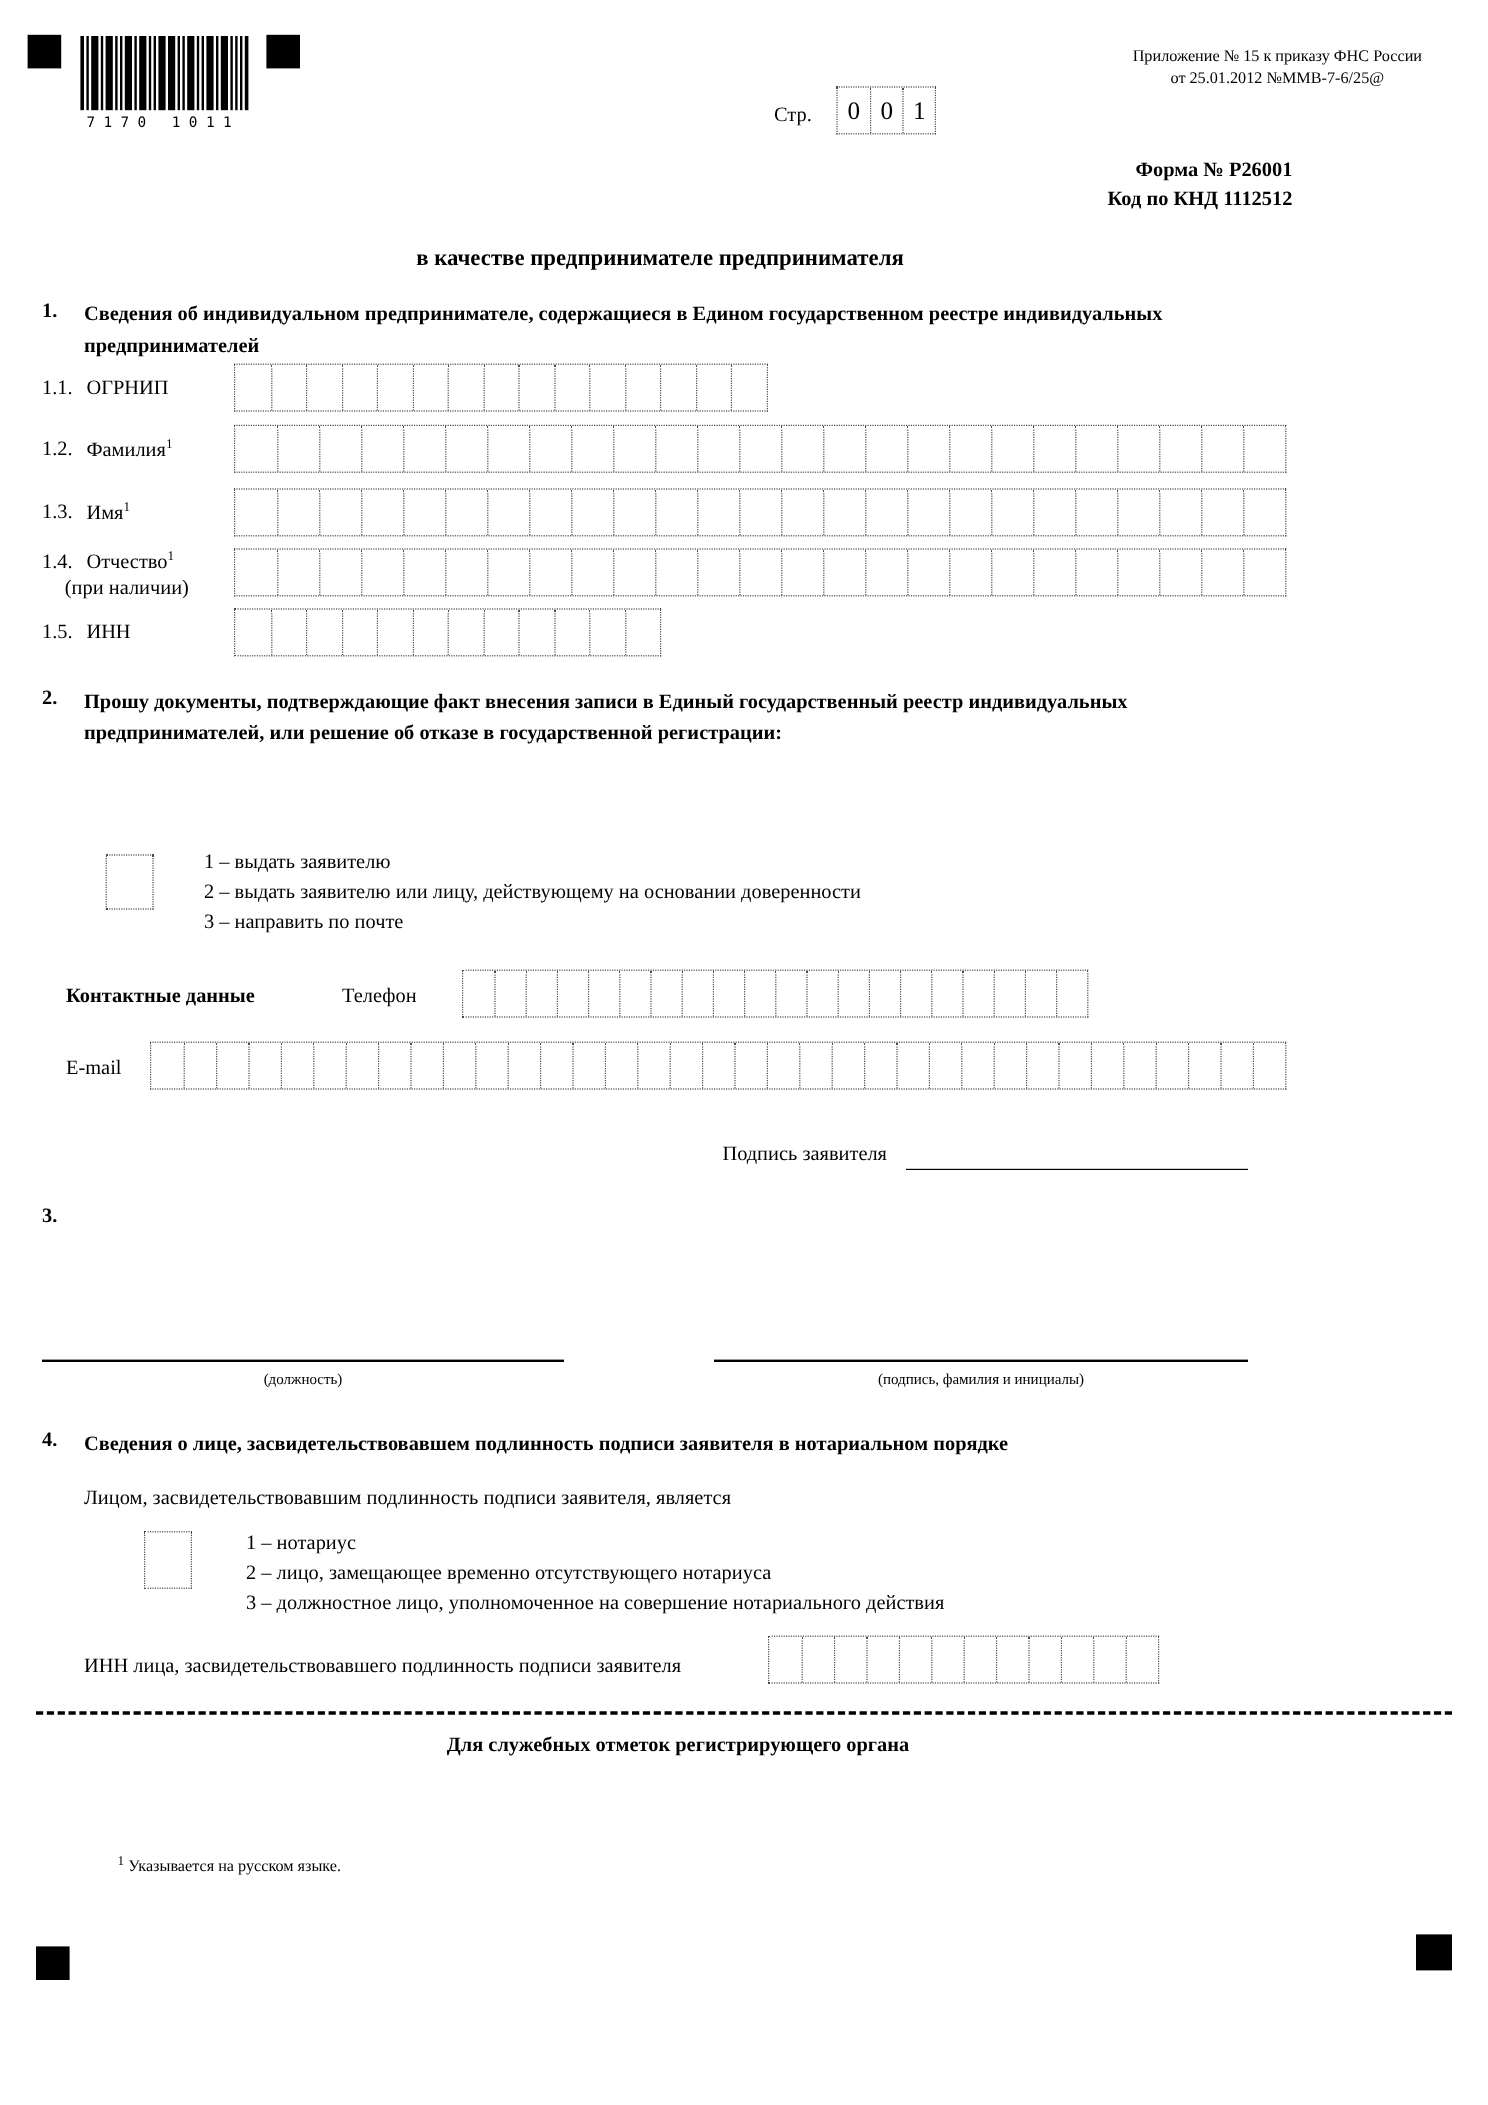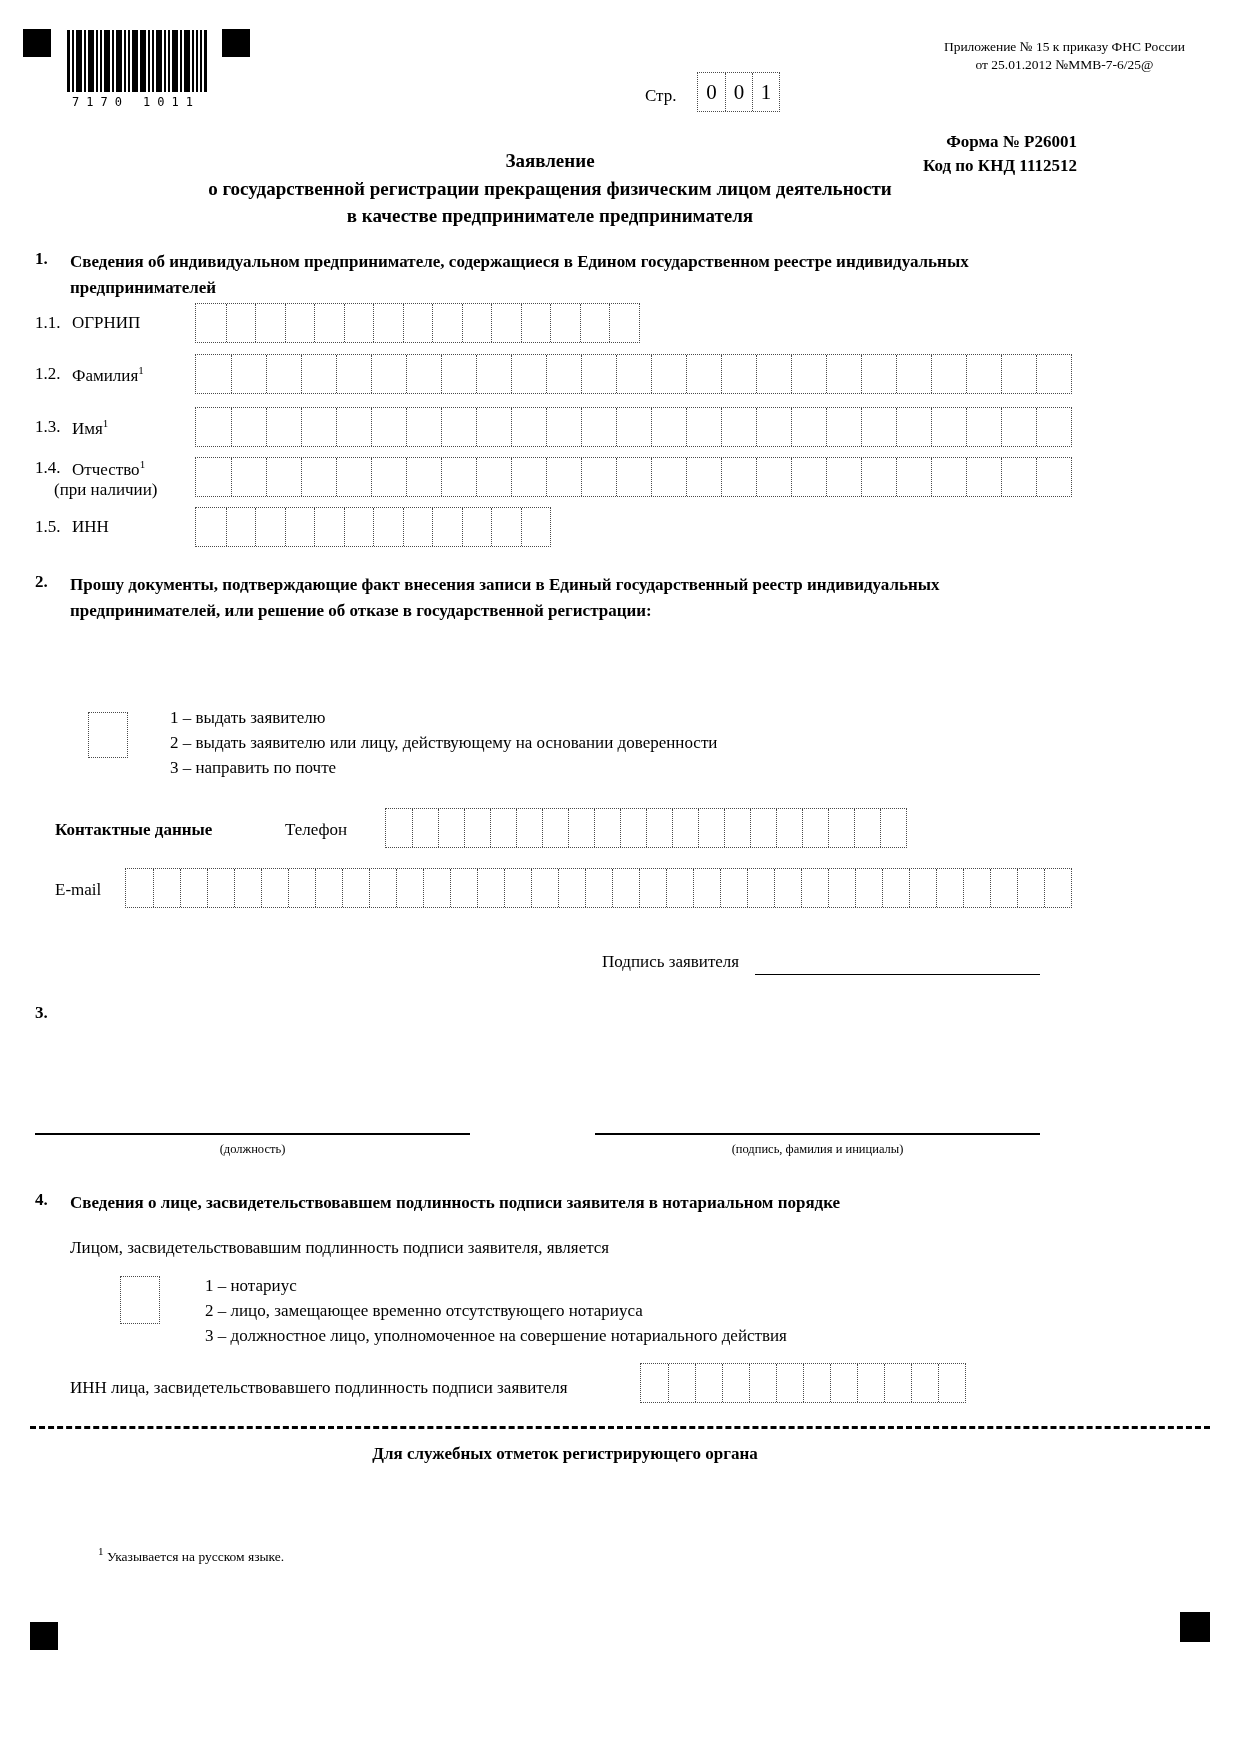--- a/index.html
+++ b/index.html
@@ -102,22 +102,20 @@
   <div class="abs small center" style="right:55px;top:38px;line-height:1.35">
     <div>Приложение № 15 к приказу ФНС России</div>
     <div>от  25.01.2012   №ММВ-7-6/25@</div>
   </div>
 
   <div class="abs b fs17 right" style="right:163px;top:130px;line-height:1.4">
     <div>Форма № Р26001</div>
     <div>Код по КНД 1112512</div>
   </div>
 
-  <div class="abs b fs19 center" style="left:0;top:150px;width:1100px">Заявление</div>
-  <div class="abs b fs19 center" style="left:0;top:178px;width:1100px">о государственной регистрации прекращения физическим лицом деятельности</div>
   <div class="abs b fs19 center" style="left:0;top:205px;width:1100px">в качестве предпринимателе предпринимателя</div>
 
   <span class="abs b fs17" style="left:35px;top:249px">1.</span>
   <div class="abs b fs17 heading-wrap" style="left:70px;top:249px;width:1000px">Сведения об индивидуальном предпринимателе, содержащиеся в Едином государственном реестре индивидуальных предпринимателей</div>
 
   <span class="abs fs17" style="left:35px;top:313px">1.1.</span>
   <span class="abs fs17" style="left:72px;top:313px"><span>ОГРНИП</span></span>
   <div class="abs cellstrip" style="left:195px;top:303px;--cw:29.5px">
       <span class="cell"></span>
       <span class="cell"></span>

